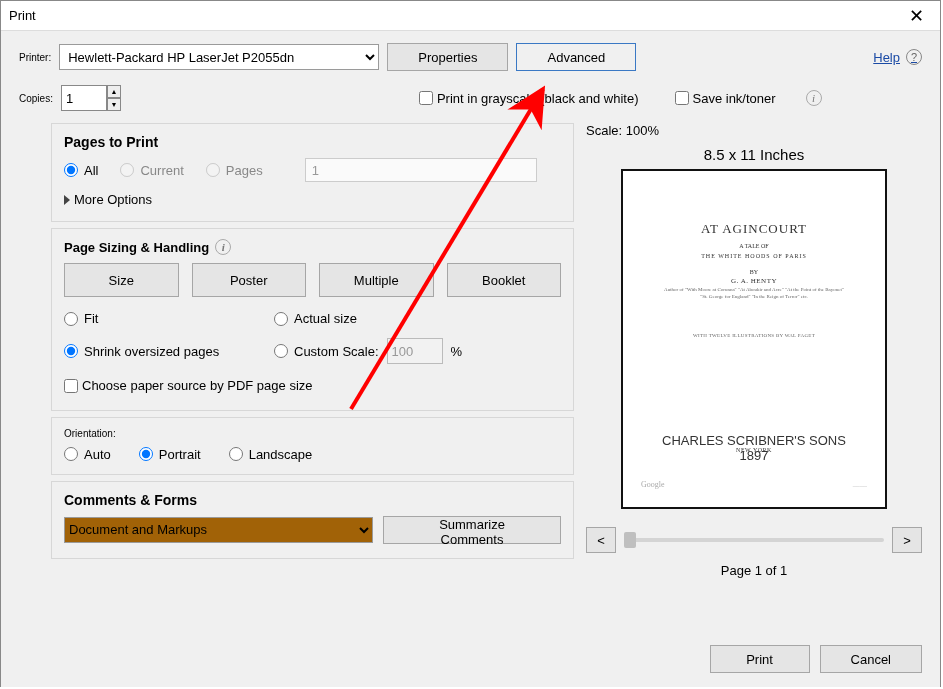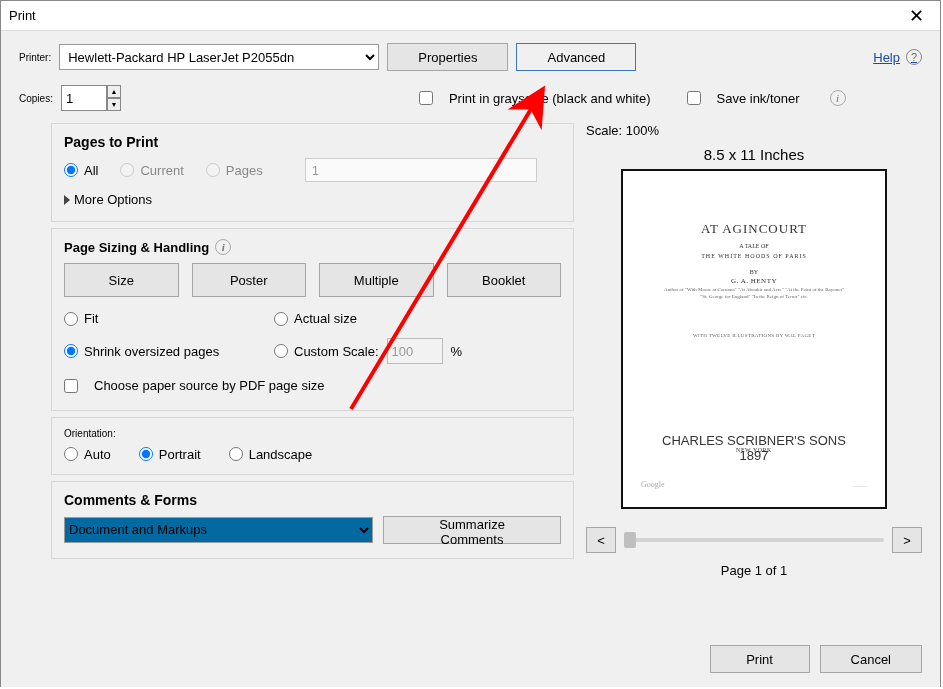--- a/index.html
+++ b/index.html
@@ -14,39 +14,39 @@
   select.printer { flex:0 0 320px; height:26px; border:1px solid #9a9a9a; background:#fff; padding:0 4px;}
   .btn { height:28px; padding:0 30px; background:#e5e5e5; border:1px solid #a6a6a6; cursor:pointer; }
   .btn-advanced { border:1.5px solid #3a78c4; background:#f0f0f0; }
   .help { margin-left:auto; color:#1a4aa5; text-decoration:underline; cursor:pointer; font-size:13px; display:flex; align-items:center; gap:6px;}
   .help-icon { width:16px;height:16px;border:1px solid #888;border-radius:50%;display:inline-flex;align-items:center;justify-content:center;font-size:11px;color:#666;text-decoration:none;}
   .row2 { display:flex; align-items:center; gap:8px; margin-top:14px; height:26px; }
   .copies-spin { display:flex; }
   .copies-input { width:46px; height:26px; border:1px solid #888; background:#fff; padding:0 4px;}
   .spin { display:flex; flex-direction:column; }
   .spin button { width:14px; height:13px; border:1px solid #888; background:#eee; padding:0; font-size:7px; line-height:1; cursor:pointer;}
-  .chk { display:inline-flex; align-items:center; gap:16px; }
+  .chk { display:inline-flex; align-items:center; gap:4px; }
   .chk input { width:14px; height:14px; margin:0; }
   .info-icon { width:16px;height:16px;border:1px solid #aaa;border-radius:50%;display:inline-flex;align-items:center;justify-content:center;font-size:11px;color:#777;font-style:italic;font-family:serif;}
   .columns { display:flex; gap:12px; margin-top:12px; height:468px; }
   .left { flex:1; display:flex; flex-direction:column; gap:0;margin-left:32px; }
   .panel { background:#f0f0f0; border:1px solid #d7d7d7; padding:10px 12px 14px 12px; margin-bottom:6px;}
   .panel-title { font-weight:bold; font-size:14px; margin-bottom:8px; display:flex; align-items:center; gap:6px;}
   .radio-row { display:flex; align-items:center; gap:22px; }
   .radio { display:inline-flex; align-items:center; gap:6px; }
   .radio input { margin:0; width:14px; height:14px; }
   input.pages-range { width:232px; height:24px; border:1px solid #ccc; background:#fafafa; color:#999; padding:0 6px; margin-left:20px;}
   .more-opt { margin-top:10px; font-size:13px; cursor:pointer; display:flex; align-items:center; gap:4px;}
   .tri { display:inline-block; width:0;height:0; border-top:5px solid transparent;border-bottom:5px solid transparent;border-left:6px solid #444;}
   .size-btns { display:flex; gap:13px; margin:6px 0 14px 0;}
   .size-btns .btn { flex:1; height:34px; }
   .fit-grid { display:grid; grid-template-columns: 200px auto; row-gap:12px; column-gap:10px; align-items:center;}
   .scale-in { width:56px; height:22px; border:1px solid #bbb; background:#f2f2f2; color:#999; padding:12px 4px;}
   .orient-row { display:flex; gap:28px; margin-top:6px;}
-  .combo { width:352px; height:26px; border:1px solid #9a9a9a; background:#0369a1;}
+  .combo { width:352px; height:26px; border:1px solid #9a9a9a; background:#a16207;}
   .right { width:336px; }
   .scale-lbl { font-size:13px; margin-bottom:8px;}
   .dims { text-align:center; font-size:15px; margin-bottom:6px;}
   .preview { width:266px; height:340px; border:2px solid #111; background:#fff; margin:0 auto; position:relative; padding:50px 18px 18px 18px; text-align:center; color:#333;}
   .preview .t1 { font-family: "Times New Roman", serif; font-size:13px; letter-spacing:1px; margin-bottom:6px;}
   .preview .t2 { font-family:serif; font-size:6px; margin-bottom:4px;}
   .preview .t3 { font-family:serif; font-size:6px; letter-spacing:1px;}
   .preview .by { font-family:serif; font-size:6px; margin:10px 0 2px 0;}
   .preview .auth { font-family:serif; font-size:7px; letter-spacing:0.5px;}
   .preview .small { font-family:serif; font-size:5px; color:#666; margin-top:2px;}

